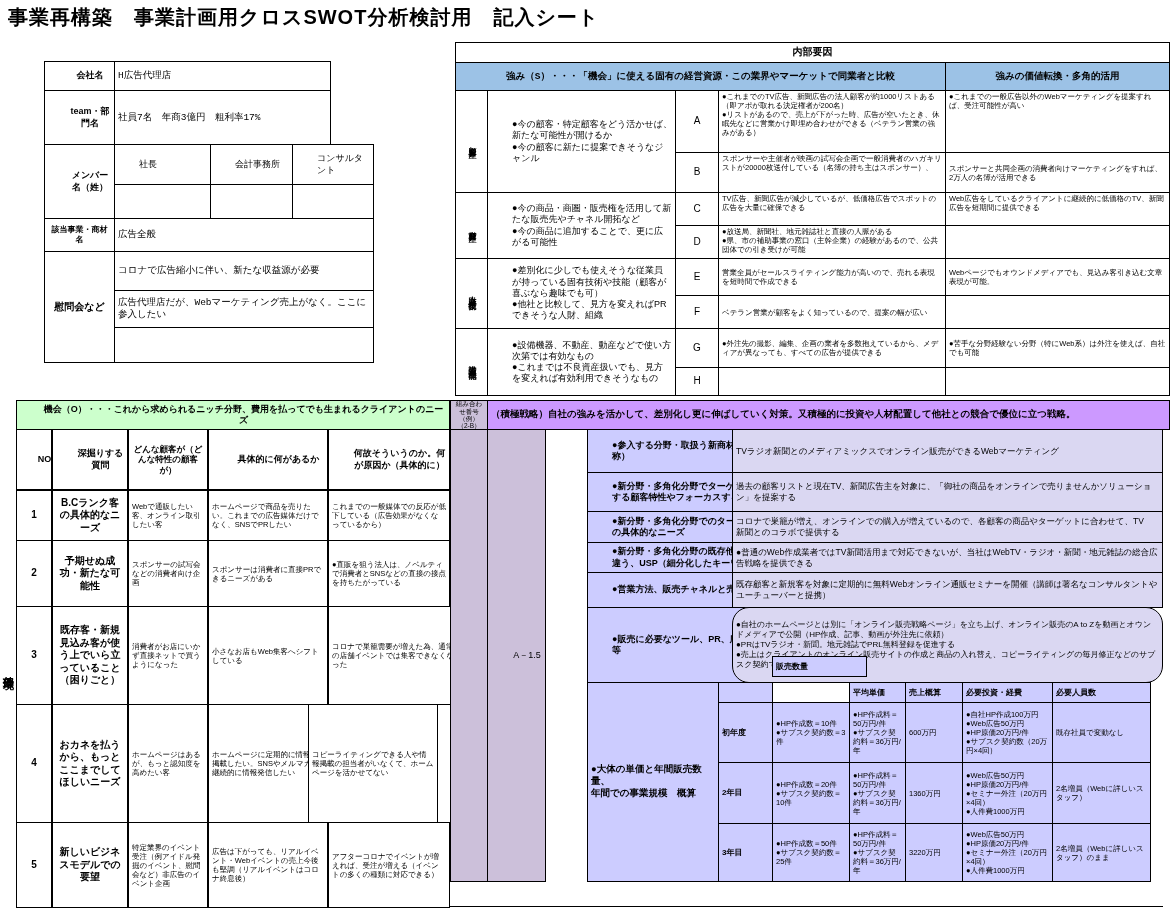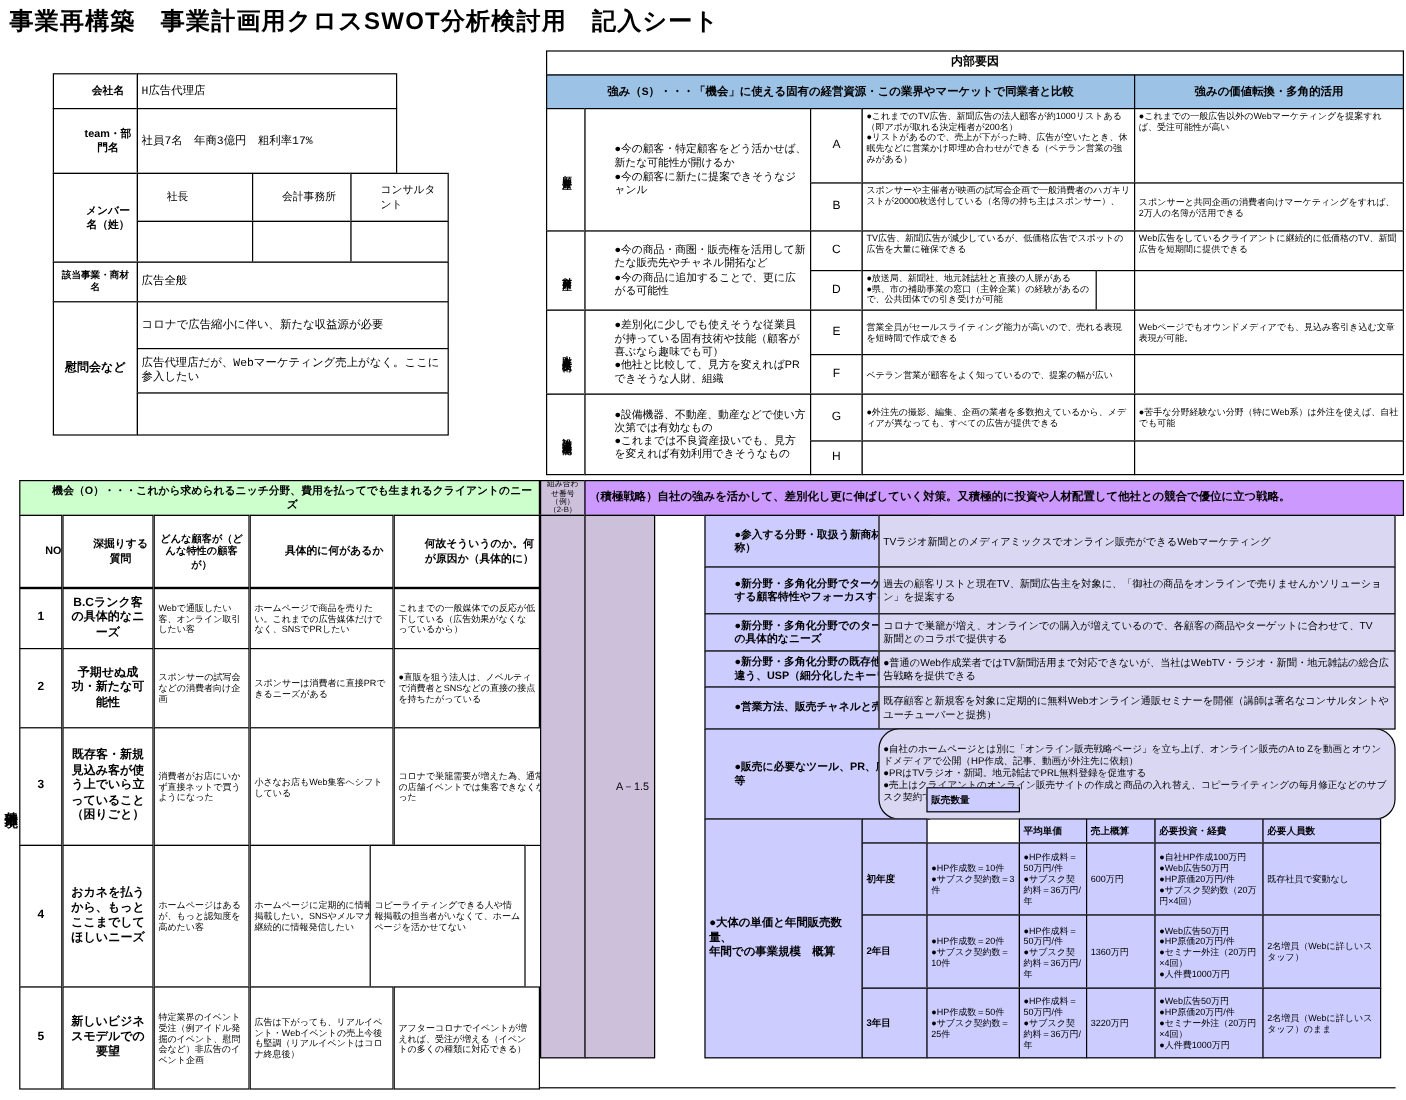--- a/index.html
+++ b/index.html
@@ -80,21 +80,21 @@
 
   <div class="c ctr f10" style="left:675px;top:152px;width:44px;height:41px;">B</div>
   <div class="c f7 pre" style="left:718px;top:152px;width:228px;height:41px;">スポンサーや主催者が映画の試写会企画で一般消費者のハガキリストが20000枚送付している（名簿の持ち主はスポンサー）、</div>
   <div class="c f7 pre vctr" style="left:945px;top:152px;width:225px;height:41px;">スポンサーと共同企画の消費者向けマーケティングをすれば、2万人の名簿が活用できる</div>
 
   <div class="c ctr f10" style="left:675px;top:192px;width:44px;height:34px;">C</div>
   <div class="c f7 pre" style="left:718px;top:192px;width:228px;height:34px;">TV広告、新聞広告が減少しているが、低価格広告でスポットの広告を大量に確保できる</div>
   <div class="c f7 pre" style="left:945px;top:192px;width:225px;height:34px;">Web広告をしているクライアントに継続的に低価格のTV、新聞広告を短期間に提供できる</div>
 
   <div class="c ctr f10" style="left:675px;top:225px;width:44px;height:34px;">D</div>
-  <div class="c f7 pre" style="left:718px;top:225px;width:196px;height:34px;">●放送局、新聞社、地元雑誌社と直接の人脈がある
+  <div class="c f7 pre" style="left:718px;top:225px;width:228px;height:34px;">●放送局、新聞社、地元雑誌社と直接の人脈がある
 ●県、市の補助事業の窓口（主幹企業）の経験があるので、公共団体での引き受けが可能</div>
   <div class="c f7 pre" style="left:945px;top:225px;width:225px;height:34px;"></div>
 
   <div class="c ctr f10" style="left:675px;top:258px;width:44px;height:38px;">E</div>
   <div class="c f7 pre vctr" style="left:718px;top:258px;width:228px;height:38px;">営業全員がセールスライティング能力が高いので、売れる表現を短時間で作成できる</div>
   <div class="c f7 pre vctr" style="left:945px;top:258px;width:225px;height:38px;">Webページでもオウンドメディアでも、見込み客引き込む文章表現が可能。</div>
 
   <div class="c ctr f10" style="left:675px;top:295px;width:44px;height:34px;">F</div>
   <div class="c f7 pre vctr" style="left:718px;top:295px;width:228px;height:34px;">ベテラン営業が顧客をよく知っているので、提案の幅が広い</div>
   <div class="c f7 pre" style="left:945px;top:295px;width:225px;height:34px;"></div>
@@ -168,21 +168,21 @@
   <div class="c vctr f85 lavl pre" style="left:732px;top:572px;width:431px;height:36px;">既存顧客と新規客を対象に定期的に無料Webオンライン通販セミナーを開催（講師は著名なコンサルタントやユーチューバーと提携）</div>
 
   <div class="c vctr b f9 lav" style="left:545px;top:607px;width:188px;height:76px;">●販売に必要なツール、PR、広告投資等</div>
   <div class="c vctr f8 lavl pre" style="left:732px;top:607px;width:431px;height:76px;border-radius:17px;">●自社のホームページとは別に「オンライン販売戦略ページ」を立ち上げ、オンライン販売のA to Zを動画とオウンドメディアで公開（HP作成、記事、動画が外注先に依頼）
 ●PRはTVラジオ・新聞。地元雑誌でPRL無料登録を促進する
 ●売上はクライアントのオンライン販売サイトの作成と商品の入れ替え、コピーライティングの毎月修正などのサブスク契約で行う</div>
 
   <div class="c vctr b f95 lav pre" style="left:545px;top:682px;width:132px;height:200px;">●大体の単価と年間販売数量、
 年間での事業規模　概算</div>
   <div class="c lav" style="left:676px;top:682px;width:55px;height:21px;"></div>
-  <div class="c vctr b f8 lav" style="left:730px;top:656px;width:78px;height:21px;">販売数量</div>
+  <div class="c vctr b f8 lav" style="left:730px;top:656px;width:95px;height:21px;">販売数量</div>
   <div class="c vctr b f8 lav" style="left:807px;top:682px;width:57px;height:21px;">平均単価</div>
   <div class="c vctr b f8 lav" style="left:863px;top:682px;width:58px;height:21px;">売上概算</div>
   <div class="c vctr b f8 lav" style="left:920px;top:682px;width:91px;height:21px;">必要投資・経費</div>
   <div class="c vctr b f8 lav" style="left:1010px;top:682px;width:99px;height:21px;">必要人員数</div>
 
   <div class="c vctr b f8 lav" style="left:676px;top:702px;width:55px;height:61px;">初年度</div>
   <div class="c vctr f7 lav pre" style="left:730px;top:702px;width:78px;height:61px;">●HP作成数＝10件
 ●サブスク契約数＝3件</div>
   <div class="c vctr f7 lav pre" style="left:807px;top:702px;width:57px;height:61px;">●HP作成料＝50万円/件
 ●サブスク契約料＝36万円/年</div>

